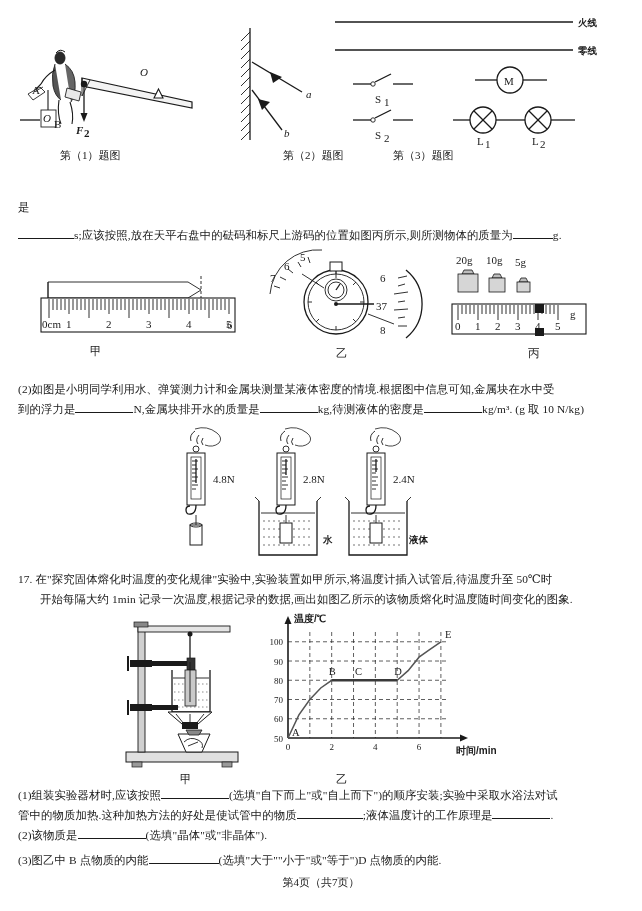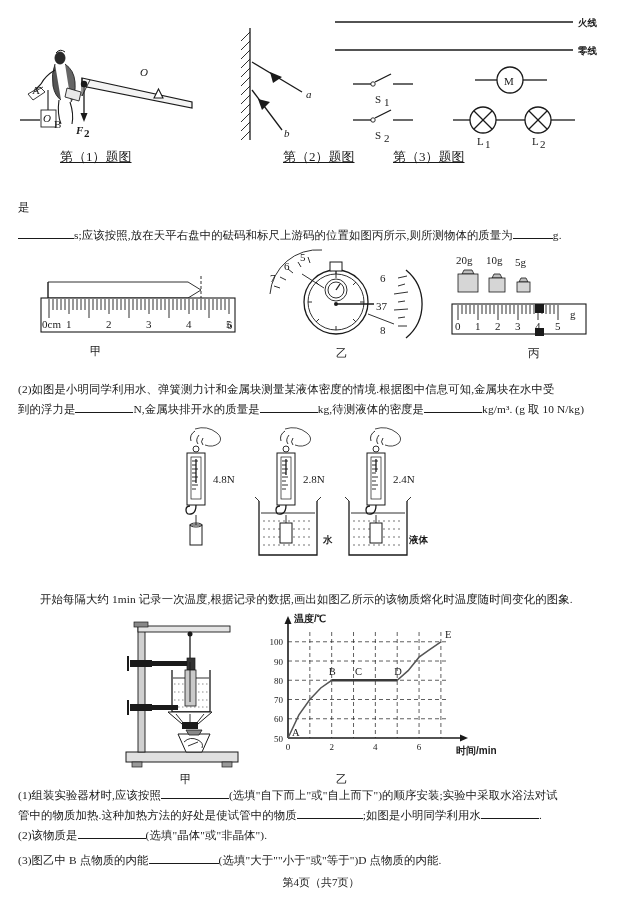--- a/index.html
+++ b/index.html
@@ -14,21 +14,21 @@
   .page{position:relative;width:642px;height:911px;}
 
   
   .txt{font-size:11.4px;line-height:19px;letter-spacing:.1px;}
   .qline{position:absolute;white-space:nowrap;}
   .blank{display:inline-block;border-bottom:1px solid #1a1a1a;vertical-align:baseline;height:12px;}
 
   
   .figrow{position:absolute;left:0;top:0;width:642px;height:145px;}
 
-  .cap{position:absolute;font-size:13px;white-space:nowrap;text-decoration:underline;}
+  .cap{position:absolute;font-size:11px;white-space:nowrap;}
 
   
   .lever{position:absolute;left:12px;top:50px;width:205px;height:95px;}
 
   
   .mirror{position:absolute;left:228px;top:22px;width:110px;height:125px;}
 
   
   .circuit{position:absolute;left:335px;top:8px;width:300px;height:140px;}
 
@@ -491,20 +491,21 @@
           <line x1="8" y1="112" x2="58" y2="112"></line>
           <line x1="8" y1="120" x2="58" y2="120"></line>
         </g>
         <rect x="25" y="98" width="12" height="20" fill="#fff" stroke="#1a1a1a" stroke-width="1"></rect>
         <text class="lbl" x="48" y="58" font-size="11.5">2.4N</text>
         <text class="lblcn" x="64" y="118" font-size="11">液体</text>
       </g>
     </svg>
   </div>
 
+  <div class="qline txt" style="left:18px;top:570px;">17. 在"探究固体熔化时温度的变化规律"实验中,实验装置如甲所示,将温度计插入试管后,待温度升至 50℃时</div>
   <div class="qline txt" style="left:40px;top:590px;">开始每隔大约 1min 记录一次温度,根据记录的数据,画出如图乙所示的该物质熔化时温度随时间变化的图象.</div>
 
   <div class="exprow">
 
     <div style="position:absolute;left:112px;top:0;">
       <svg width="150" height="160" viewBox="0 0 150 160">
 
         <rect x="14" y="140" width="112" height="10" fill="#e0e0e0" stroke="#1a1a1a" stroke-width="1"></rect>
         <rect x="20" y="150" width="10" height="5" fill="#9a9a9a" stroke="#1a1a1a" stroke-width=".7"></rect>
         <rect x="110" y="150" width="10" height="5" fill="#9a9a9a" stroke="#1a1a1a" stroke-width=".7"></rect>
@@ -597,21 +598,21 @@
           <text x="186.8947368421053" y="23.77358490566037" font-size="10.5" font-family="&quot;Liberation Serif&quot;,serif" fill="#1a1a1a">E</text>
         </svg>
     </div>
     <div class="toolcap" style="left:336px;top:160px;">乙</div>
   </div>
 
   <div class="qline txt" style="left:18px;top:786px;text-align:center;">
     <span>(1)组装实验器材时,应该按照</span><span class="blank" style="width:68px"></span><span>(选填"自下而上"或"自上而下")的顺序安装;实验中采取水浴法对试</span>
   </div>
   <div class="qline txt" style="left:18px;top:806px;">
-    <span>管中的物质加热.这种加热方法的好处是使试管中的物质</span><span class="blank" style="width:66px"></span><span>;如图是小明同学利用水</span><span class="blank" style="width:58px"></span><span>.</span>
+    <span>管中的物质加热.这种加热方法的好处是使试管中的物质</span><span class="blank" style="width:66px"></span><span>;液体温度计的工作原理是</span><span class="blank" style="width:58px"></span><span>.</span>
   </div>
   <div class="qline txt" style="left:18px;top:826px;">
     <span>(2)该物质是</span><span class="blank" style="width:68px"></span><span>(选填"晶体"或"非晶体").</span>
   </div>
   <div class="qline txt" style="left:18px;top:851px;">
     <span>(3)图乙中 B 点物质的内能</span><span class="blank" style="width:70px"></span><span>(选填"大于""小于"或"等于")D 点物质的内能.</span>
   </div>
 
   <div class="footer">第4页（共7页）</div>
 

